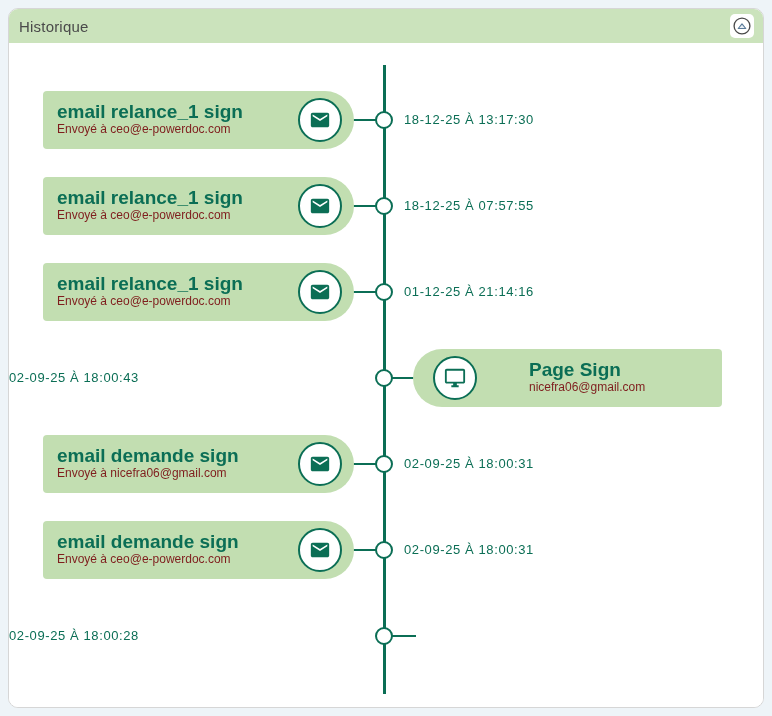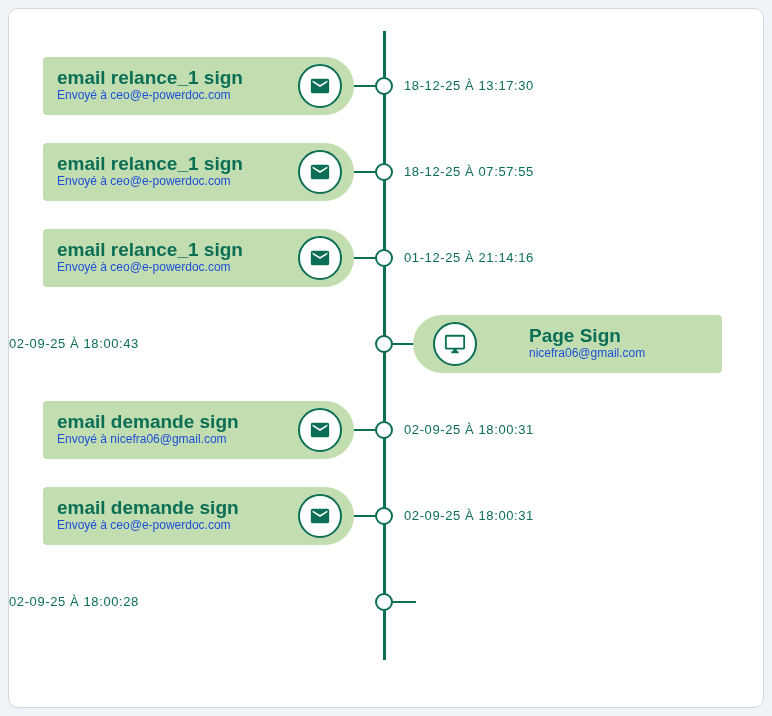--- a/index.html
+++ b/index.html
@@ -60,21 +60,21 @@
   .row-right .event-card{left:404px;width:309px;border-radius:29px 4px 4px 29px;}
   .card-green{background:var(--card-green);}
   .card-yellow{background:var(--card-yellow);}
   .event-title{
     position:absolute;top:10px;
     font-size:19px;font-weight:bold;color:var(--accent-green);
     white-space:nowrap;
   }
   .event-subtitle{
     position:absolute;top:31px;
-    font-size:12px;color:#1d4ed8;
+    font-size:12px;color:#7f1d1d;
     white-space:nowrap;
   }
   .row-left .event-title,.row-left .event-subtitle{left:14px;}
   .row-right .event-title,.row-right .event-subtitle{left:88px;padding-left:28px;}
   .icon-circle{
     position:absolute;top:7px;
     width:44px;height:44px;border-radius:50%;
     background:#ffffff;border:2px solid var(--accent-green);
     display:flex;align-items:center;justify-content:center;
   }
@@ -98,20 +98,31 @@
     font-size:13px;font-weight:normal;color:var(--accent-green);
     letter-spacing:0.6px;white-space:nowrap;
   }
   .row-left .timestamp{left:395px;}
   .row-right .timestamp{left:0;width:356px;text-align:left;}
 </style>
 </head>
 <body>
 
 <div class="panel">
+  <div class="panel-header">
+    <span class="panel-title">Historique</span>
+    <button class="collapse-btn">
+      <span style="display:flex;">
+        <svg width="20" height="20" viewBox="0 0 24 24">
+          <circle cx="12" cy="12" r="9.5" fill="#ffffff" stroke="#4a4a4a" stroke-width="1.6"></circle>
+          <path d="M7.5 15 L12 9.5 L16.5 15 Z" fill="#e8eef4" stroke="#5b7c9a" stroke-width="1.4" stroke-linejoin="round"></path>
+        </svg>
+      </span>
+    </button>
+  </div>
 
   <div class="timeline-area">
     <div class="vline"></div>
 
   <div class="event-row row-left" style="top: 48px;">
     <div class="timestamp">18-12-25 À 13:17:30</div>
     <div class="connector"></div>
     <div class="ring"></div>
     <div class="event-card card-green">
       <div class="icon-circle">

